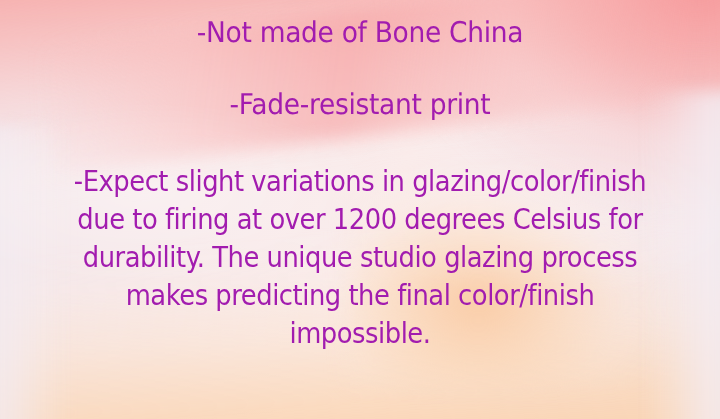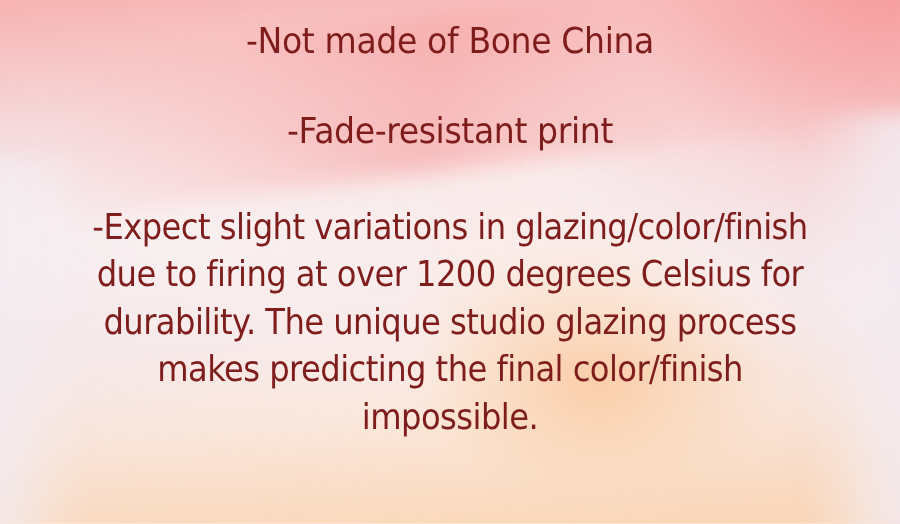--- a/index.html
+++ b/index.html
@@ -159,21 +159,21 @@
     mix-blend-mode: screen;
   }
 
   
   .content {
     position: relative;
     z-index: 5;
     height: 100%;
     padding: 0;
     box-sizing: border-box;
-    color: #7f1d1d;
+    color: #a21caf;
     text-align: center;
   }
 
   .care-line {
     position: absolute;
     left: 0;
     right: 0;
     margin: 0;
     font-weight: 400;
     letter-spacing: -0.012em;

